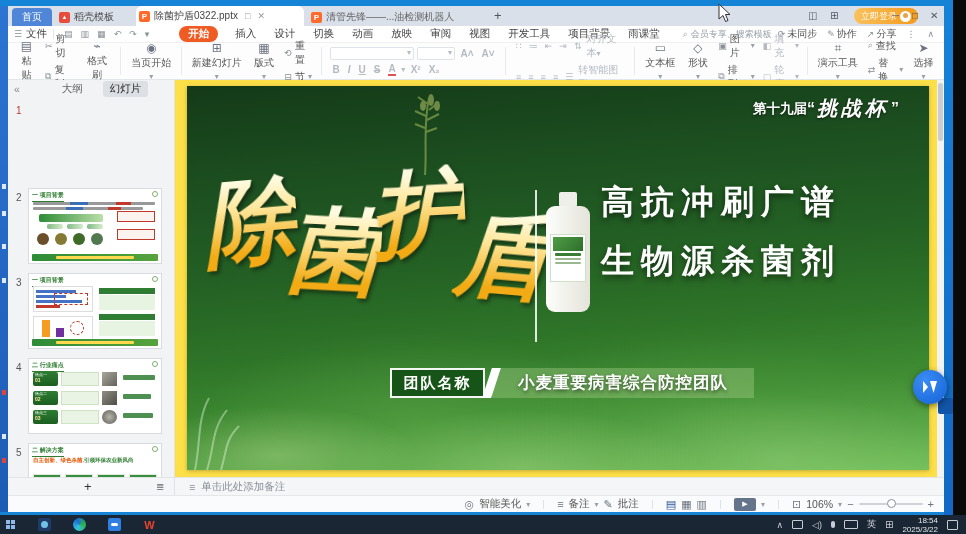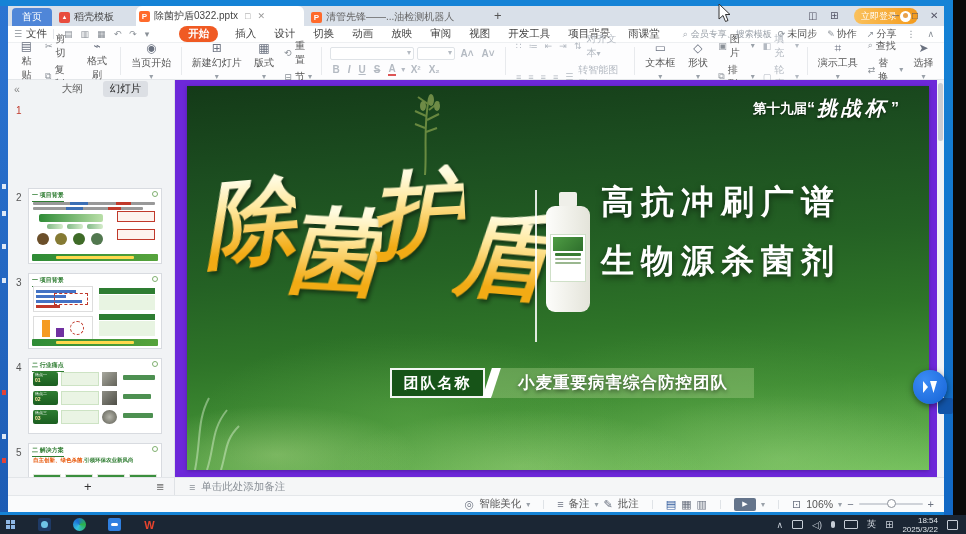--- a/index.html
+++ b/index.html
@@ -88,21 +88,21 @@
   .chipcol b{display:block;font-size:5px;color:#ffe9a0;}
   .midbox{position:absolute;width:38px;height:14px;background:#eaf4e4;border:1px solid #cde3c4;}
   .imgbox{position:absolute;width:15px;height:14px;background:linear-gradient(135deg,#a8a89e,#63635a);}
   .rtext{position:absolute;height:5px;background:#2e7d32;opacity:.85;border-radius:1px;}
   .statcard{position:absolute;width:28px;height:25px;background:#fff;border:1px solid #dfe8da;top:30px;text-align:center;}
   .statcard i{display:block;height:5px;background:#3a8f3e;}
   .statcard b{font-size:6.5px;color:#e8590c;line-height:18px;}
   .headline5{position:absolute;left:4px;top:13px;font-size:5.5px;font-weight:bold;color:#2f7d32;white-space:nowrap;}
   .headline5 .o{color:#e8590c;}
   
-  #main{left:167px;top:74px;width:769px;height:397px;background:#6d28d9;}
+  #main{left:167px;top:74px;width:769px;height:397px;background:#fde047;}
   .mscroll{left:762px;top:0;width:7px;height:397px;background:#f2f3f5;}
   .mscroll i{position:absolute;left:1px;top:3px;width:5px;height:58px;background:#c9ccd2;border-radius:3px;}
   #slide{left:12px;top:6px;width:742px;height:384px;overflow:hidden;box-shadow:0 1px 4px rgba(0,0,0,.25);
     background:
       radial-gradient(ellipse 200px 70px at 12% 96%,rgba(205,235,160,.35),transparent 70%),
       radial-gradient(ellipse 260px 80px at 45% 99%,rgba(190,230,150,.30),transparent 70%),
       radial-gradient(ellipse 240px 90px at 80% 97%,rgba(170,220,140,.28),transparent 70%),
       radial-gradient(ellipse 300px 120px at 30% 86%,rgba(120,190,90,.25),transparent 70%),
       radial-gradient(ellipse 320px 130px at 70% 88%,rgba(110,180,85,.22),transparent 70%),
       linear-gradient(175deg,#143a18 0%,#1c4e20 22%,#246124 45%,#2e7428 62%,#3f8c33 78%,#5aa748 90%,#74c05c 100%);}

